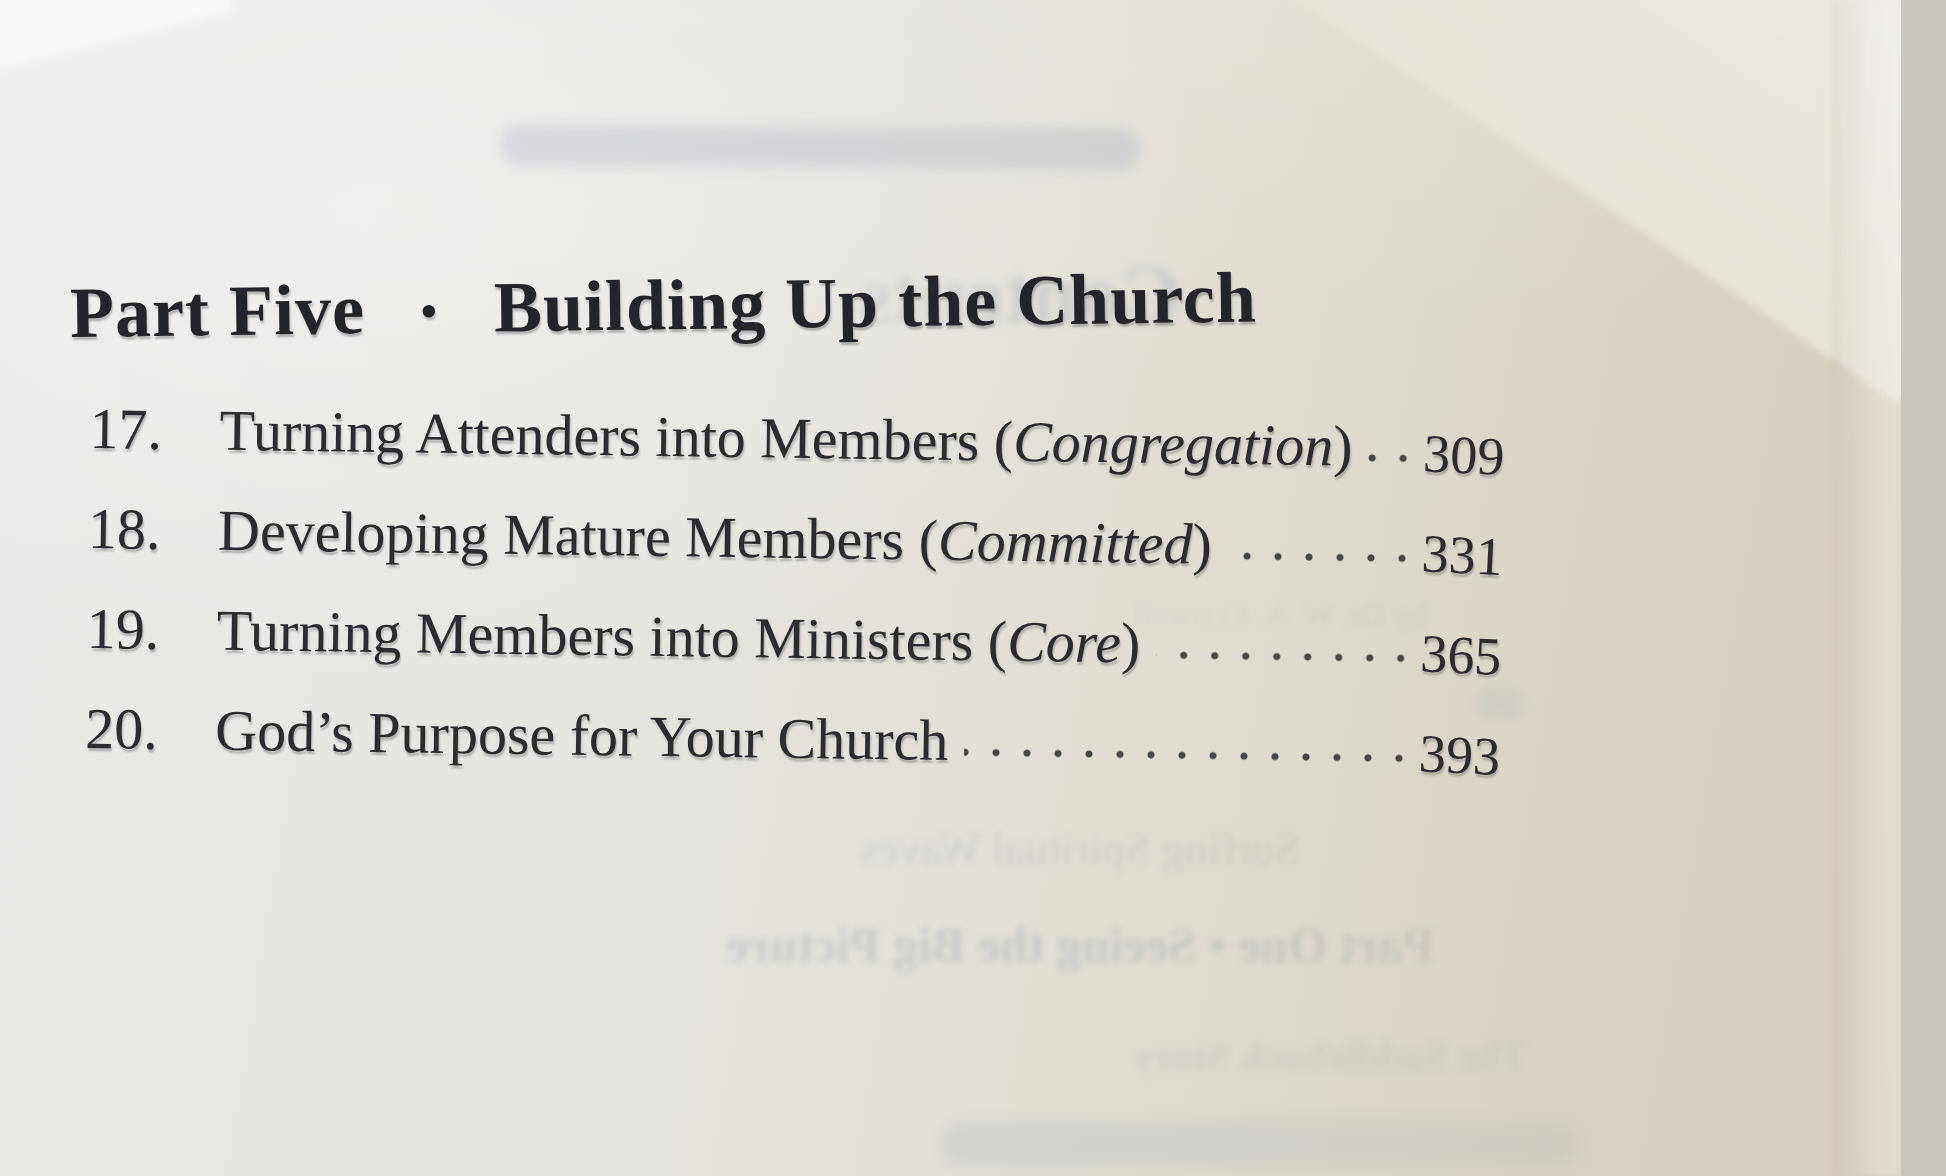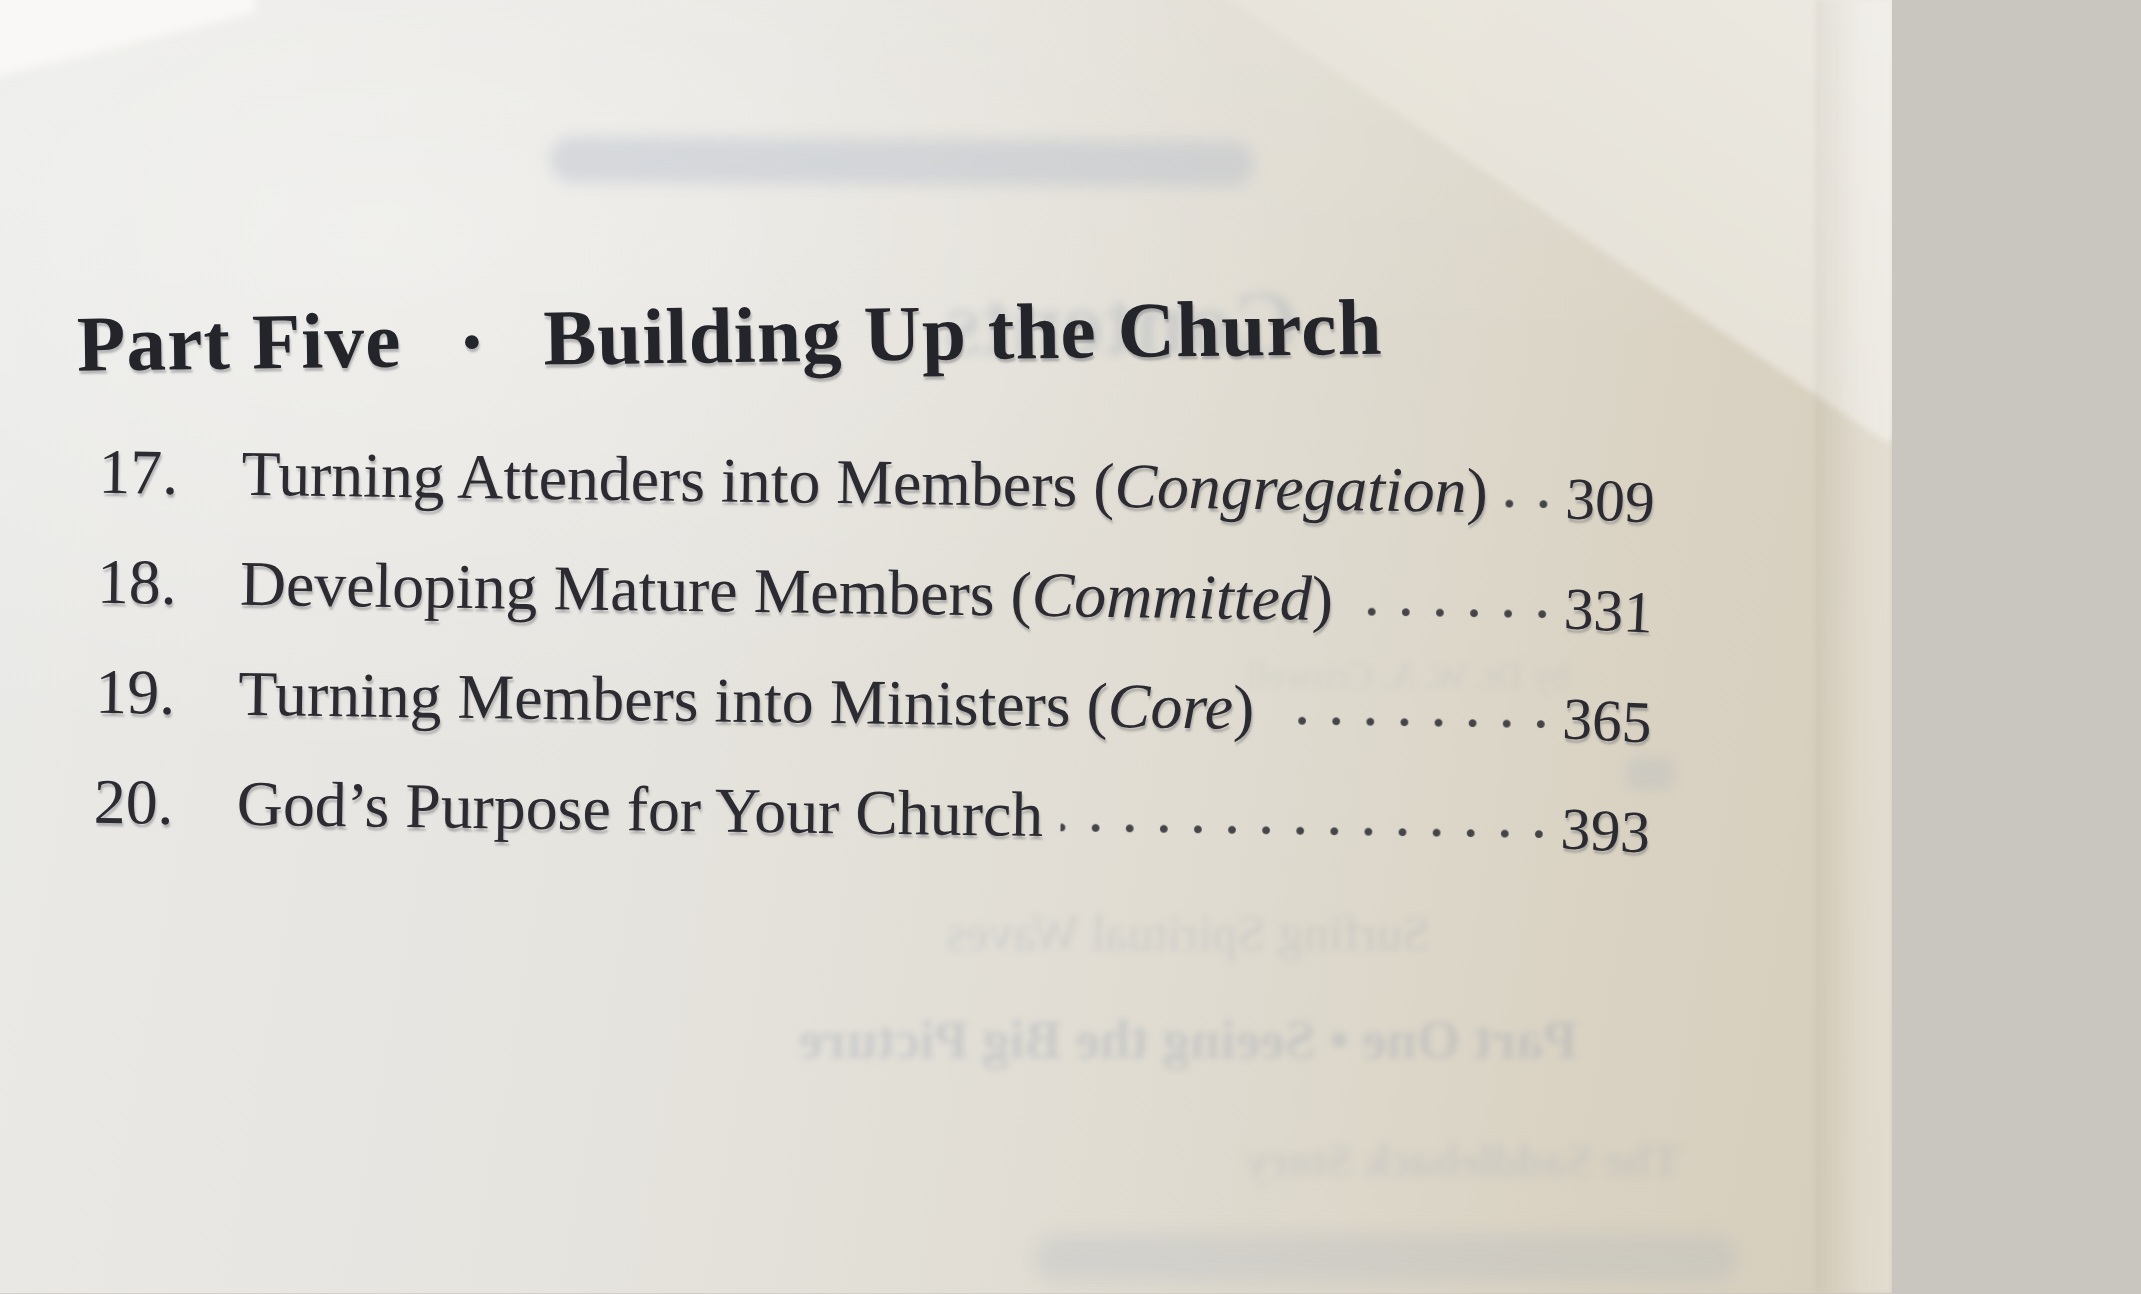--- a/index.html
+++ b/index.html
@@ -1,18 +1,18 @@
 <!DOCTYPE html>
 <html><head>
 <meta charset="utf-8">
 <style>
   html, body { margin: 0; padding: 0; background: #c9c6c0; }
   .photo {
     position: relative;
-    width: 1720px;
+    width: 1901px;
     height: 1176px;
     overflow: hidden;
     font-family: "Liberation Serif", serif;
     background:
       radial-gradient(1200px 700px at 20% 18%, rgba(255,255,255,0.35), rgba(255,255,255,0) 70%),
       linear-gradient(to bottom, rgba(255,255,255,0.10), rgba(0,0,0,0) 28%),
       linear-gradient(100deg, #eaeae8 0%, #e6e4df 35%, #e0dcd2 62%, #d9d2c2 85%, #d6cebc 100%);
   }
 
   

